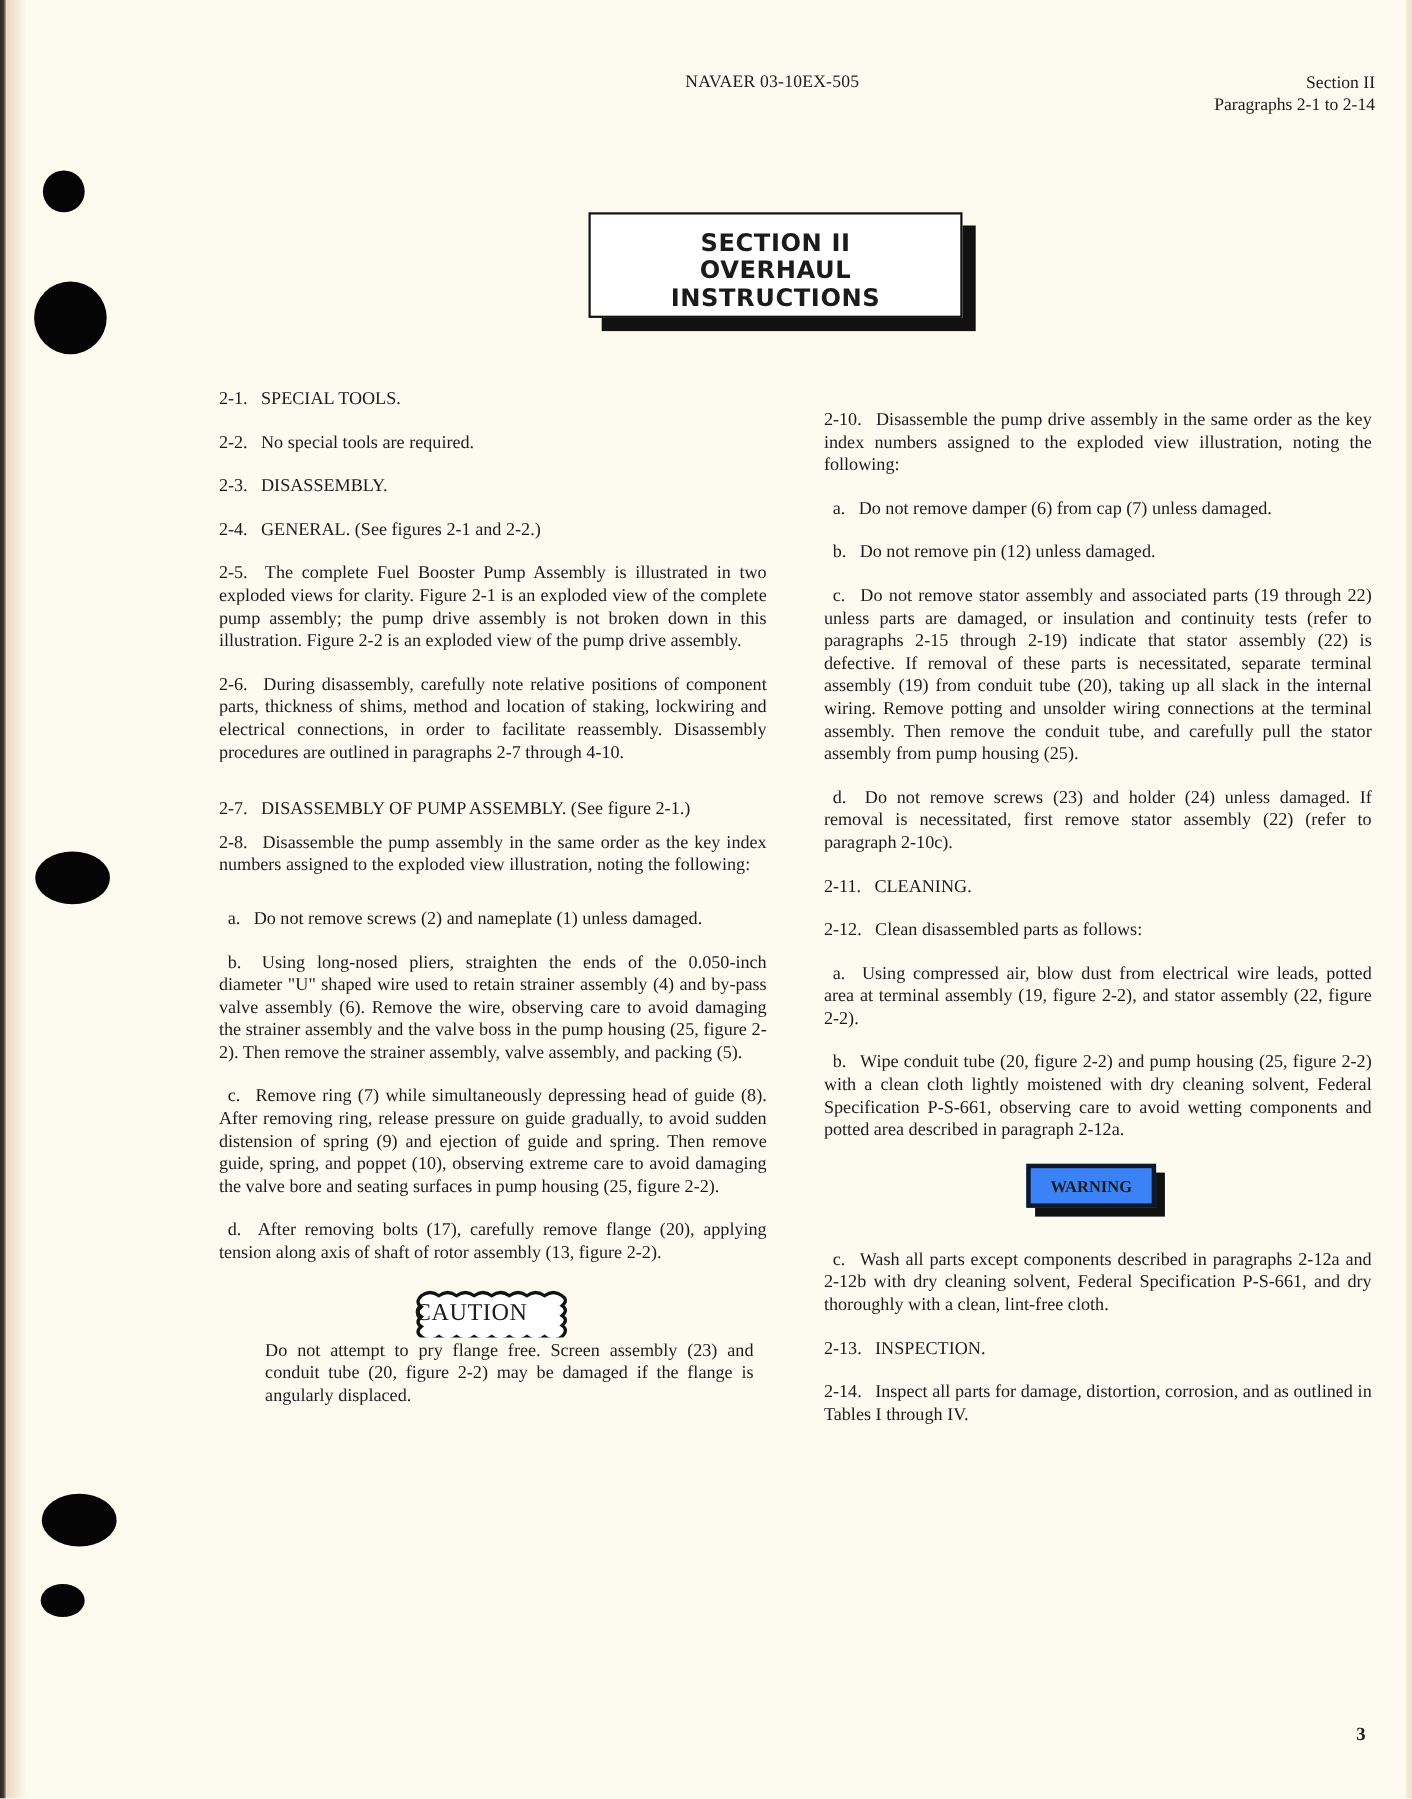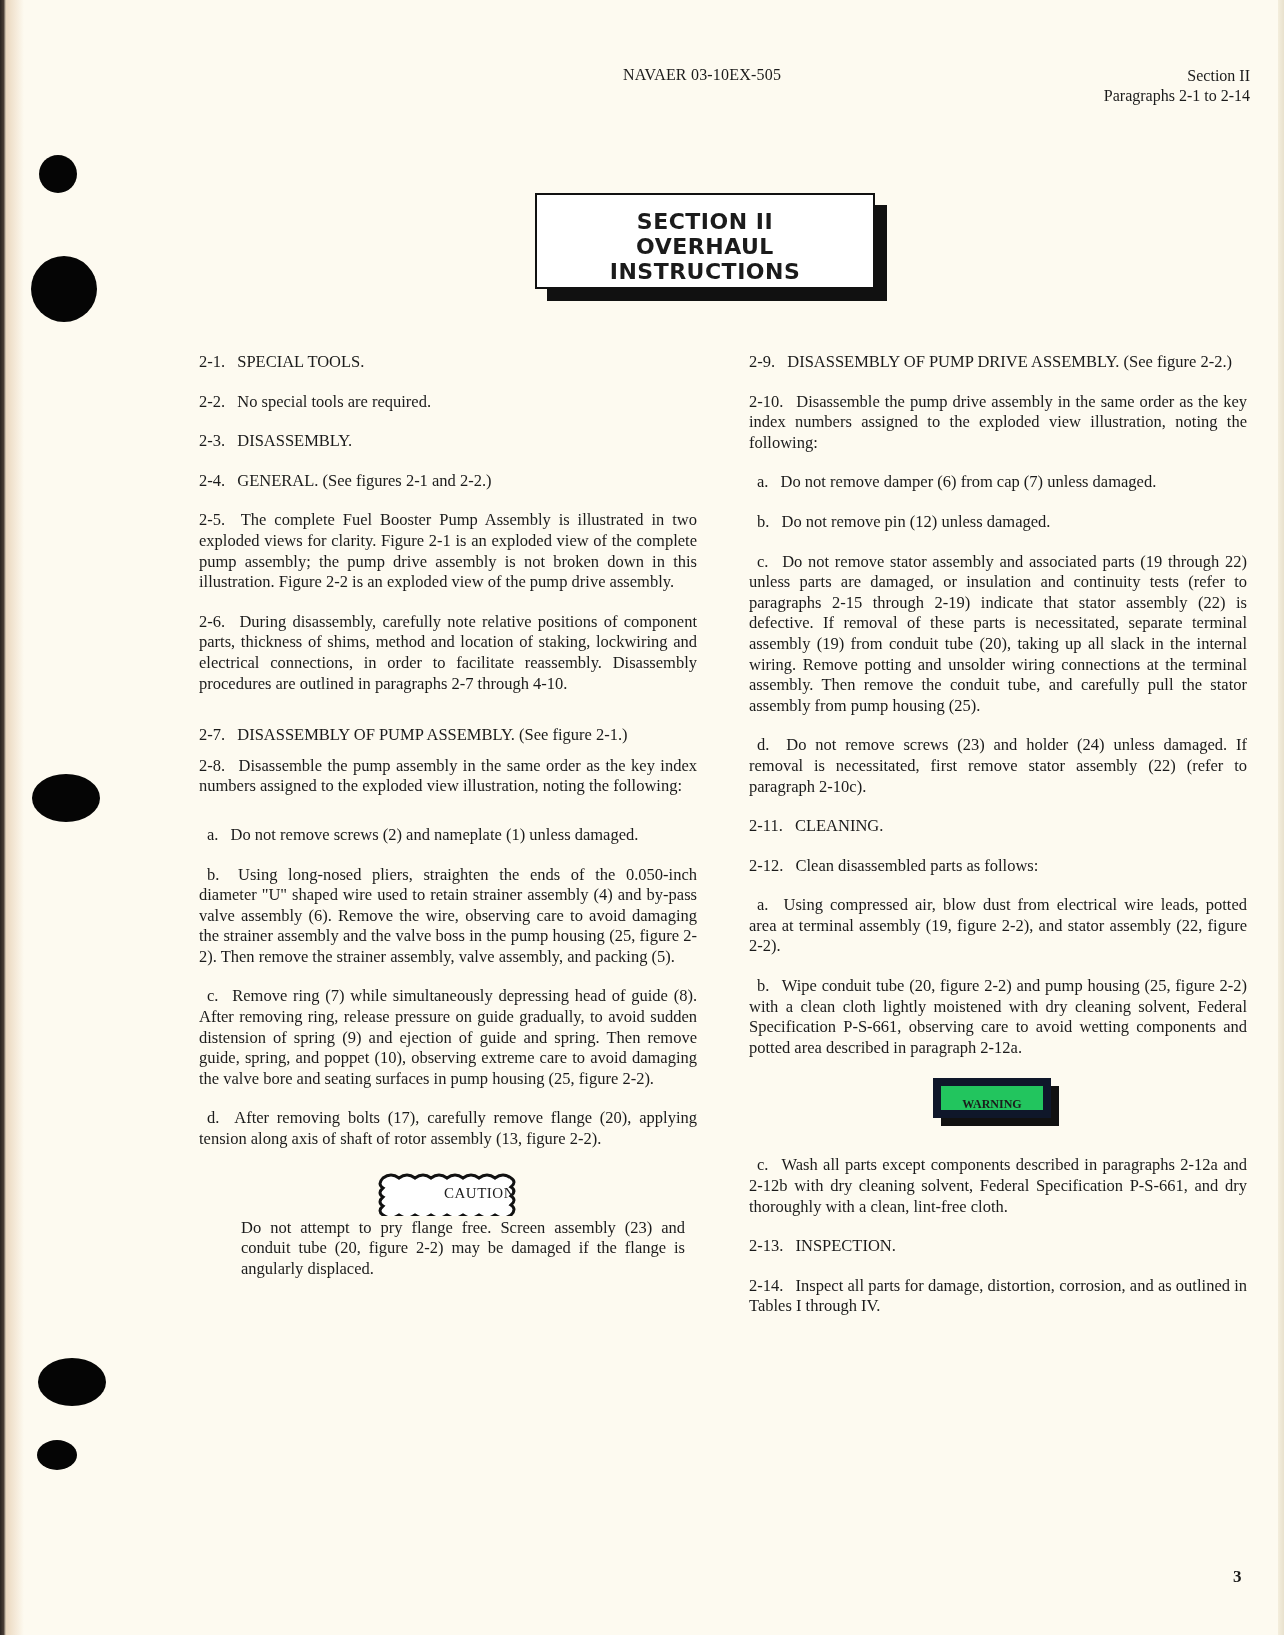--- a/index.html
+++ b/index.html
@@ -44,28 +44,28 @@
   .p.head { text-align: left; }
   .p.hang { padding-left: 52px; text-indent: -52px; text-align: left; }
   .p.sub { text-indent: 8px; }
   .note-text { margin: 0 0 0 42px; width: 444px; text-align: justify; }
 
   .caution-wrap { position: relative; height: 46px; margin-top: 22px; }
   .caution {
     position: absolute; left: 178px; top: 0; width: 142px; height: 44px;
   }
   .caution span {
-    position: absolute; left: 0; right: 4px; top: 11px; text-align: right; font-size: 15px; letter-spacing: 0.5px;
+    position: absolute; left: 0; right: 16px; top: 11px; text-align: left; font-size: 22px; letter-spacing: 0.5px;
   }
   .warning-wrap { position: relative; height: 58px; margin-top: 20px; }
   .warning {
     position: absolute; left: 184px; top: 0; width: 118px; height: 40px;
-    background: #22c55e; border: 8px solid #0f172a; box-sizing: border-box;
+    background: #3b82f6; border: 4px solid #0f172a; box-sizing: border-box;
     box-shadow: 8px 8px 0 #111; text-align: center;
-    font-weight: bold; font-size: 12px; line-height: 36px;
+    font-weight: bold; font-size: 15px; line-height: 36px;
   }
   .page-num { position: absolute; left: 1233px; top: 1567px; font-size: 17px; font-weight: bold; }
 </style>
 </head>
 <body>
 
 <div class="edge-left"></div>
 <div class="edge-stain"></div>
 <div class="edge-right"></div>
 
@@ -108,21 +108,20 @@
                  q-8,6 -16,0 q-8,6 -16,0 q-8,6 -16,0 q-8,6 -16,0 q-8,6 -16,0 q-8,6 -16,0 q-8,6 -16,0 q-8,6 -16,0
                  q-6,-4 0,-9 q-6,-4 0,-9 q-6,-4 0,-9 q-6,-4 0,-10 z" fill="#fff" stroke="#111" stroke-width="3"></path>
       </svg>
       <span>CAUTION</span>
     </div>
   </div>
   <p class="note-text">Do not attempt to pry flange free.  Screen assembly (23) and conduit tube (20, figure 2-2) may be damaged if the flange is angularly displaced.</p>
 </div>
 
 <div class="col col-right">
-  <p class="p hang"><span class="num">2-9.</span> <span>DISASSEMBLY OF PUMP DRIVE ASSEMBLY. (See figure 2-2.)</span></p>
   <p class="p" style="margin-top:19px"><span class="num">2-10.</span> <span>Disassemble the pump drive assembly in the same order as the key index numbers assigned to the exploded view illustration, noting the following:</span></p>
   <p class="p sub" style="margin-top:19px"><span class="num">a.</span> <span>Do not remove damper (6) from cap (7) unless damaged.</span></p>
   <p class="p sub" style="margin-top:19px"><span class="num">b.</span> <span>Do not remove pin (12) unless damaged.</span></p>
   <p class="p sub" style="margin-top:19px"><span class="num">c.</span> <span>Do not remove stator assembly and associated parts (19 through 22) unless parts are damaged, or insulation and continuity tests (refer to paragraphs 2-15 through 2-19) indicate that stator assembly (22) is defective.  If removal of these parts is necessitated, separate terminal assembly (19) from conduit tube (20), taking up all slack in the internal wiring.  Remove potting and unsolder wiring connections at the terminal assembly.  Then remove the conduit tube, and carefully pull the stator assembly from pump housing (25).</span></p>
   <p class="p sub" style="margin-top:19px"><span class="num">d.</span> <span>Do not remove screws (23) and holder (24) unless damaged.  If removal is necessitated, first remove stator assembly (22) (refer to paragraph 2-10c).</span></p>
   <p class="p head" style="margin-top:19px"><span class="num">2-11.</span> <span>CLEANING.</span></p>
   <p class="p head" style="margin-top:19px"><span class="num">2-12.</span> <span>Clean disassembled parts as follows:</span></p>
   <p class="p sub" style="margin-top:19px"><span class="num">a.</span> <span>Using compressed air, blow dust from electrical wire leads, potted area at terminal assembly (19, figure 2-2), and stator assembly (22, figure 2-2).</span></p>
   <p class="p sub" style="margin-top:19px"><span class="num">b.</span> <span>Wipe conduit tube (20, figure 2-2) and pump housing (25, figure 2-2) with a clean cloth lightly moistened with dry cleaning solvent, Federal Specification P-S-661, observing care to avoid wetting components and potted area described in paragraph 2-12a.</span></p>
 

